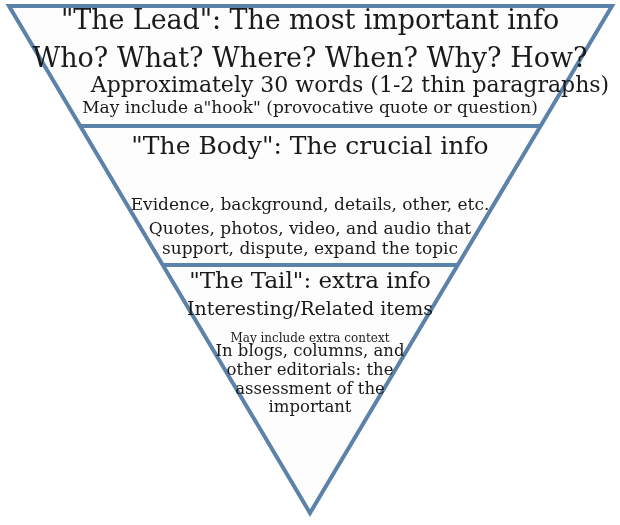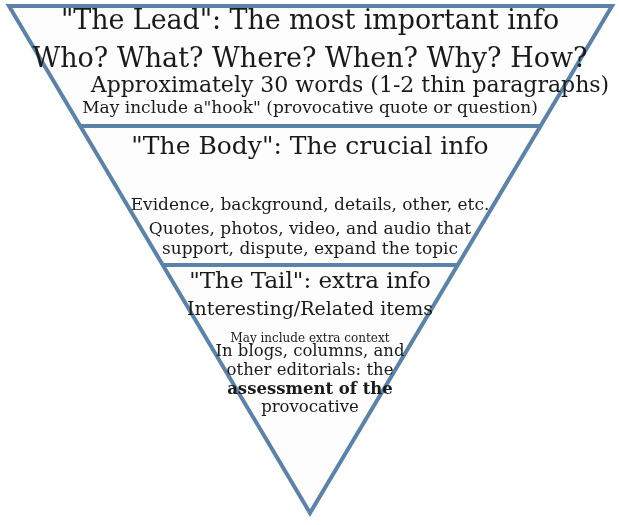--- a/index.html
+++ b/index.html
@@ -99,21 +99,20 @@
     font-size: 16.5px;
   }
   .tail-l4 {
     top: 362px;
     font-size: 16.5px;
     text-align: center;
   }
   .tail-l5 {
     top: 381px;
     font-size: 16.5px;
-    font-weight: bold;
   }
   .tail-l6 {
     top: 399px;
     font-size: 16.5px;
   }
 </style>
 </head>
 <body>
 
 <div id="stage" style="background: rgb(255, 255, 255); color: rgb(26, 26, 26);">
@@ -135,16 +134,16 @@
     <div class="row body-l2">Evidence, background, details, other, etc.</div>
     <div class="row body-l4">support, dispute, expand the topic</div>
     <div class="row body-l3">Quotes, photos, video, and audio that</div>
 
     <div class="row tail-title">"The Tail": extra info</div>
     <div class="row tail-l1">Interesting/Related items</div>
     <div class="row tail-l2">May include extra context</div>
     <div class="row tail-l3">In blogs, columns, and</div>
     <div class="row tail-l4">other editorials: the</div>
     <div class="row tail-l5">assessment of the</div>
-    <div class="row tail-l6">provocative</div>
+    <div class="row tail-l6">important</div>
 
   </div>
 </div>
 
 </body></html>

